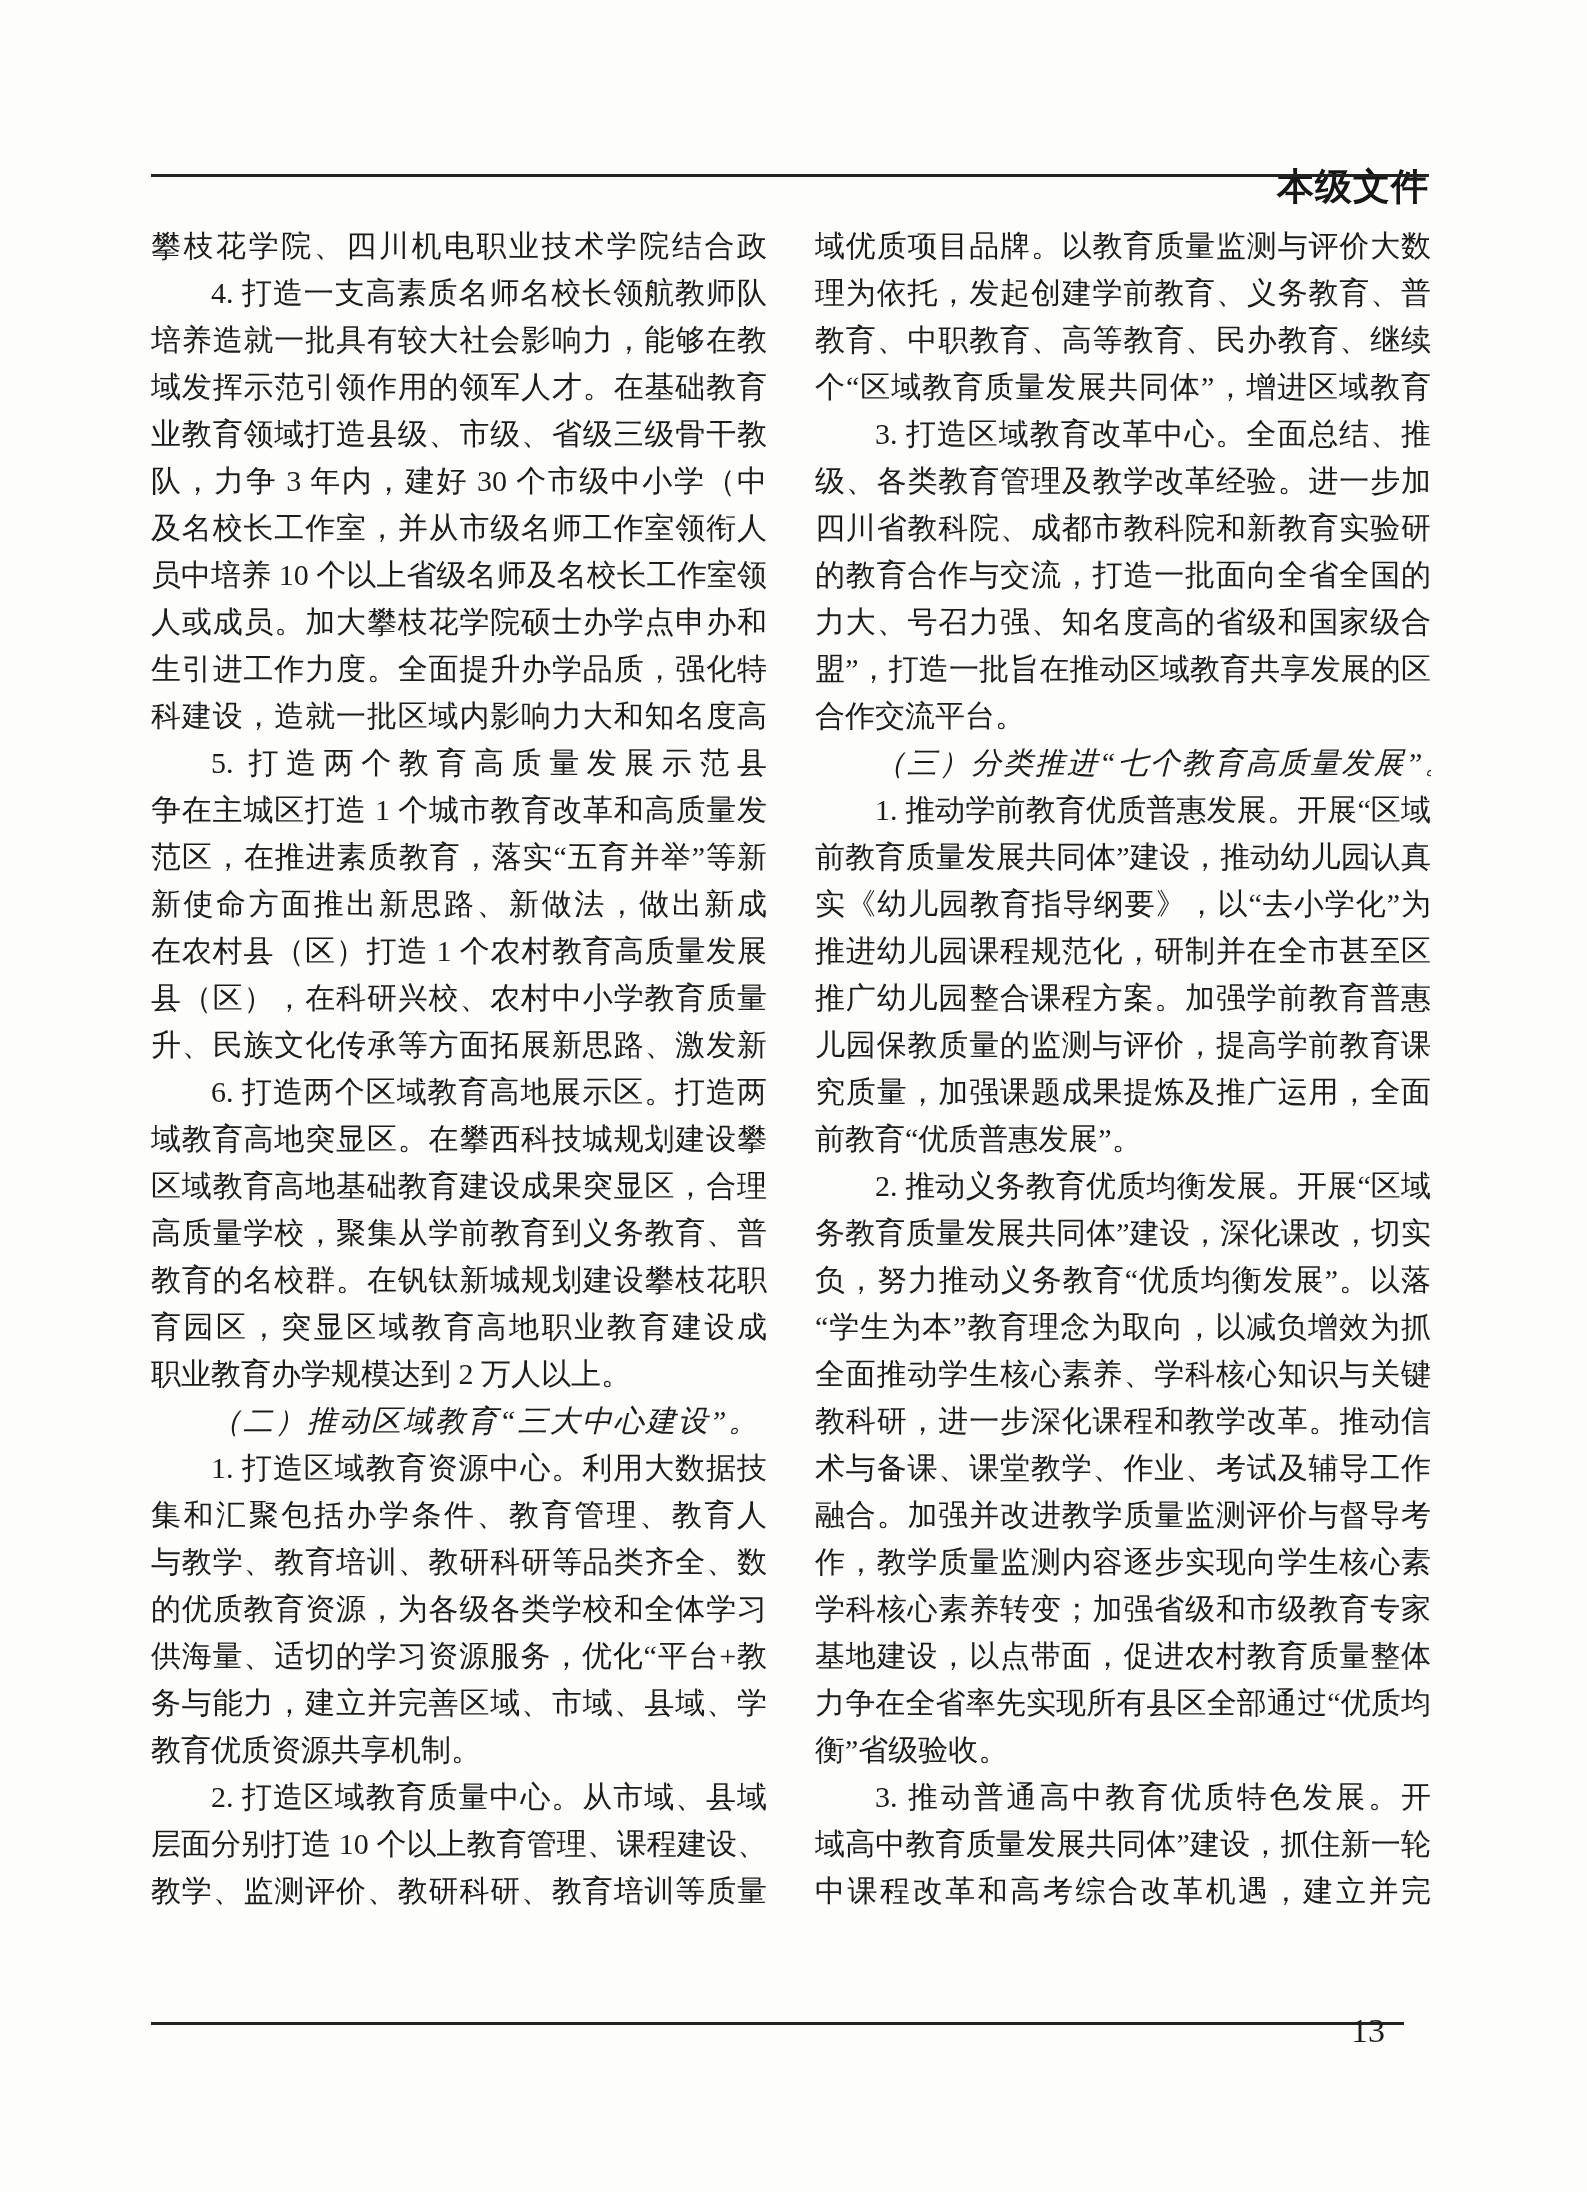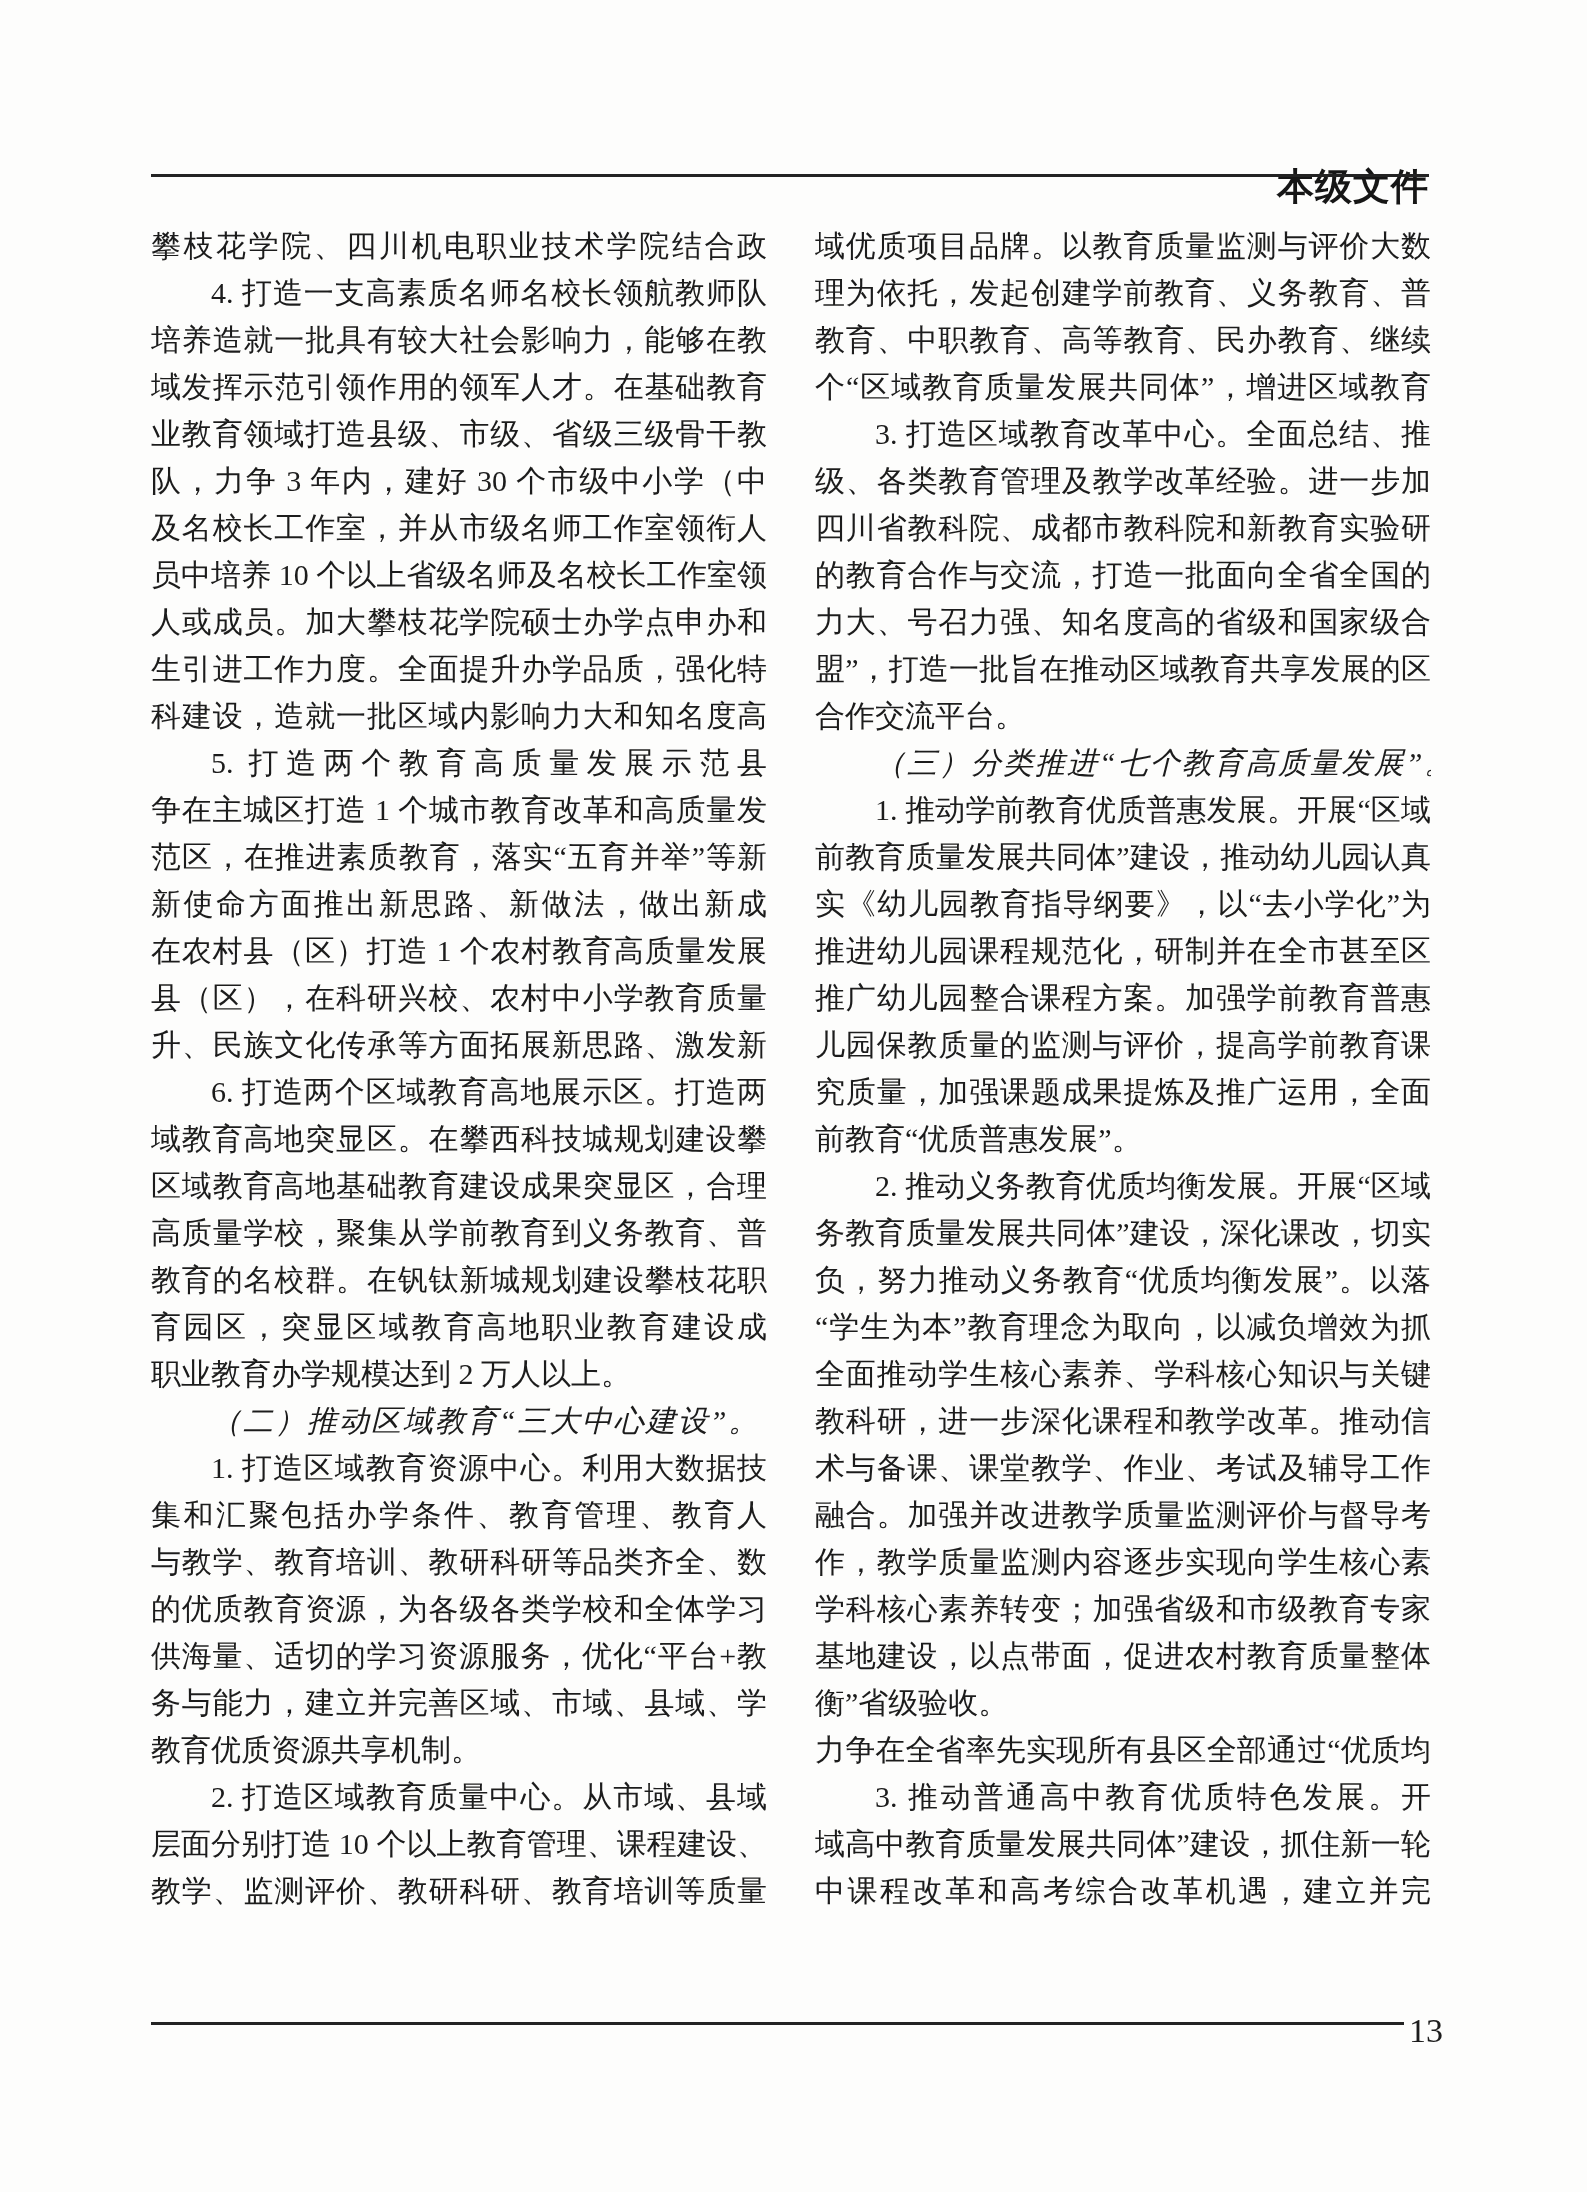--- a/index.html
+++ b/index.html
@@ -58,21 +58,21 @@
     letter-spacing: 2px;
   }
   .footer-rule {
     position: absolute;
     left: 151px; top: 2022px;
     width: 1253px; height: 3px;
     background: #232323;
   }
   .page-number {
     position: absolute;
-    left: 1409px; top: 2014px;
+    left: 1351px; top: 2014px;
     font-size: 34px;
     line-height: 34px;
     color: #1c1c1c;
   }
 </style>
 </head>
 <body>
 
 <div class="page">
   <div class="header-title">本级文件</div>
@@ -142,22 +142,22 @@
       <div class="line fill">务教育质量发展共同体”建设，深化课改，切实减</div>
       <div class="line fill">负，努力推动义务教育“优质均衡发展”。以落实</div>
       <div class="line fill">“学生为本”教育理念为取向，以减负增效为抓手，</div>
       <div class="line fill">全面推动学生核心素养、学科核心知识与关键能力</div>
       <div class="line fill">教科研，进一步深化课程和教学改革。推动信息技</div>
       <div class="line fill">术与备课、课堂教学、作业、考试及辅导工作的深度</div>
       <div class="line fill">融合。加强并改进教学质量监测评价与督导考核工</div>
       <div class="line fill">作，教学质量监测内容逐步实现向学生核心素养和</div>
       <div class="line fill">学科核心素养转变；加强省级和市级教育专家示范</div>
       <div class="line fill">基地建设，以点带面，促进农村教育质量整体提升，</div>
+      <div class="line fill">力争在全省率先实现所有县区全部通过“优质均</div>
       <div class="line">衡”省级验收。</div>
-      <div class="line fill">力争在全省率先实现所有县区全部通过“优质均</div>
       <div class="line indent fill">3. 推动普通高中教育优质特色发展。开展“区</div>
       <div class="line fill">域高中教育质量发展共同体”建设，抓住新一轮高</div>
       <div class="line fill">中课程改革和高考综合改革机遇，建立并完善“选</div>
     </div>
 
   <div class="footer-rule"></div>
   <div class="page-number">13</div>
 </div>
 
 </body></html>

